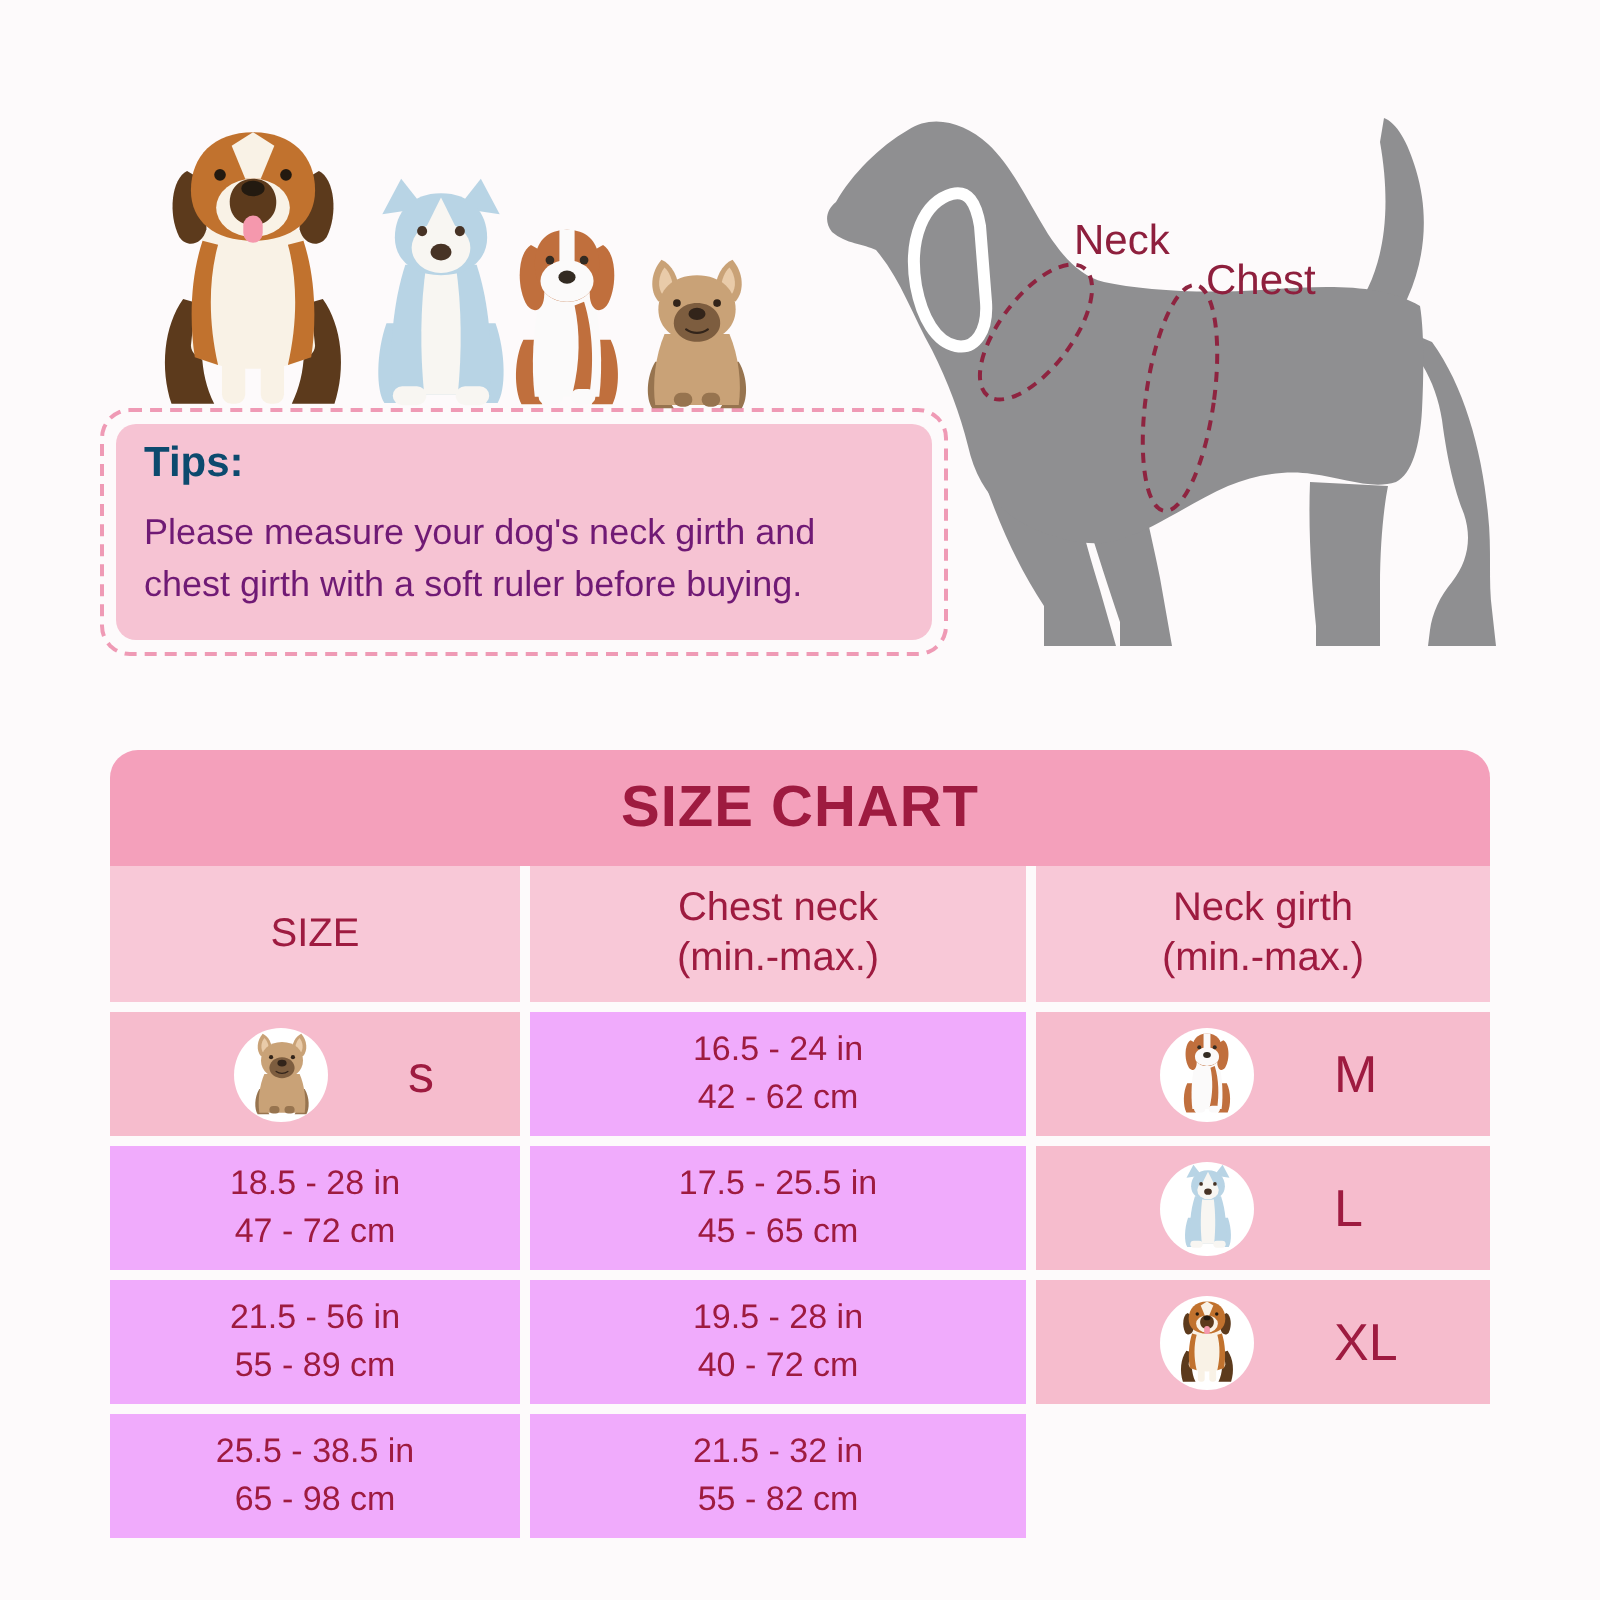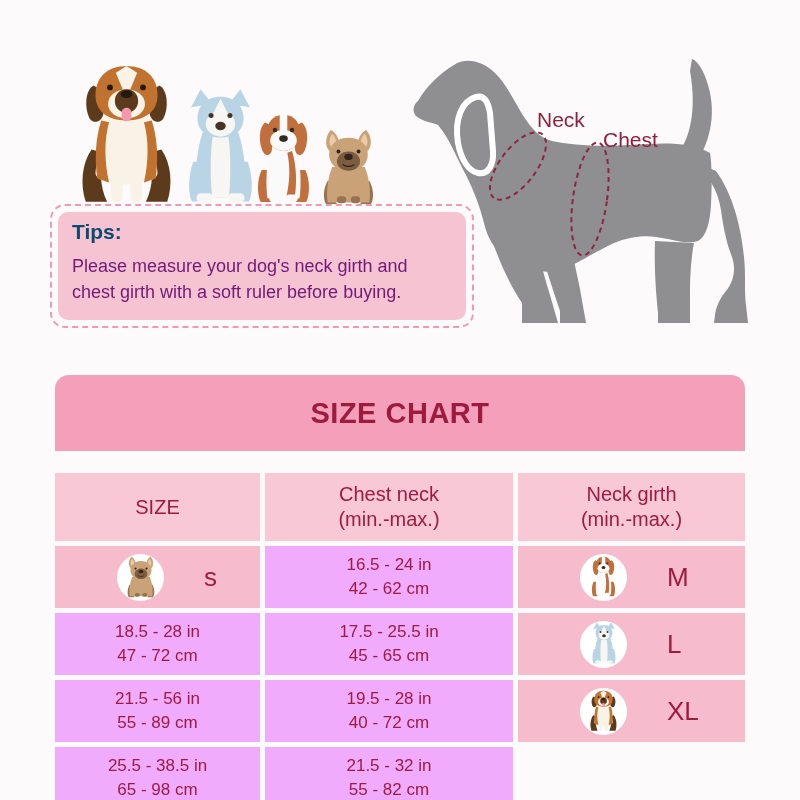--- a/index.html
+++ b/index.html
@@ -26,26 +26,26 @@
     padding:8px 10px 0 14px;box-sizing:border-box;
   }
   .tips-title{font-size:21px;font-weight:bold;color:#0c4a6e;margin:0 0 9px 0;}
   .tips-line{font-size:18px;color:#701a75;line-height:26px;margin:0;}
   
   .measure-svg{position:absolute;left:400px;top:45px;width:390px;height:300px;}
   .measure-label{font-family:"Liberation Sans",sans-serif;font-size:21px;fill:#8e1f3d;}
   
   .size-chart{position:absolute;left:55px;top:375px;width:690px;}
   .chart-title{
-    height:76px;background:#f4a0bb;border-radius:14px 14px 0 0;
+    height:58px;background:#f4a0bb;border-radius:14px 14px 0 0;
     display:flex;align-items:center;justify-content:center;
     font-size:29px;font-weight:bold;color:#9e1b40;letter-spacing:.5px;
   }
   .chart-grid{
-    margin-top:22px;display:grid;
+    margin-top:0;display:grid;
     grid-template-columns:205px 248px 227px;
     grid-template-rows:68px 62px 62px 62px 62px;
     gap:5px;background:transparent;
   }
   .cell{
     display:flex;flex-direction:column;align-items:center;justify-content:center;
     text-align:center;line-height:1.25;
   }
   .cell.head{background:#f8c8d7;font-size:20px;}
   .cell.data{background:#f0abfc;font-size:17px;line-height:1.4;}

